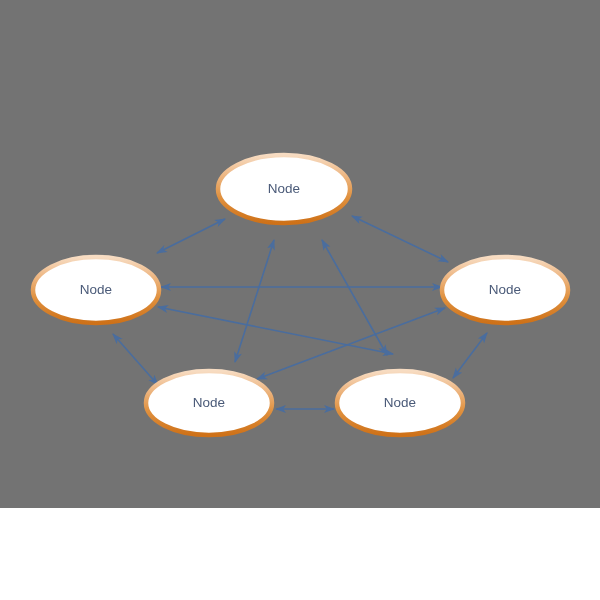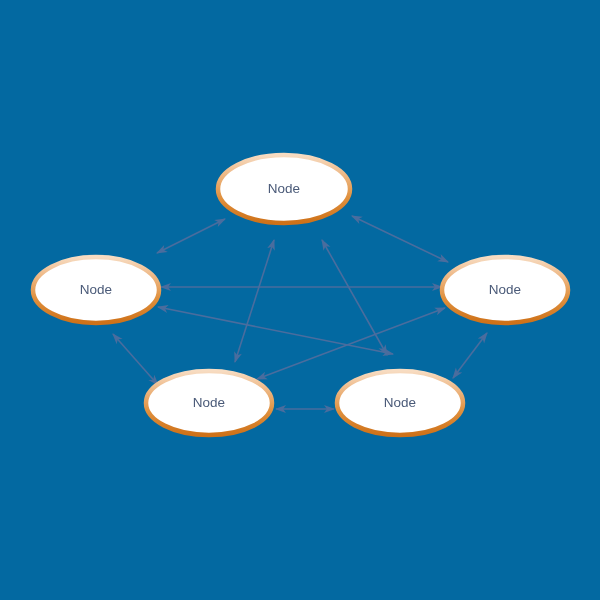--- a/index.html
+++ b/index.html
@@ -9,22 +9,22 @@
   }
   body {
     width: 600px;
     height: 600px;
     overflow: hidden;
     font-family: "Liberation Sans", sans-serif;
   }
   #diagram-canvas {
     position: relative;
     width: 600px;
-    height: 600px;
-    background: #0369a1;
+    height: 508px;
+    background: #737373;
   }
   #graph-svg {
     position: absolute;
     top: 0;
     left: 0;
     width: 600px;
     height: 600px;
     display: block;
   }
   .node-label {

